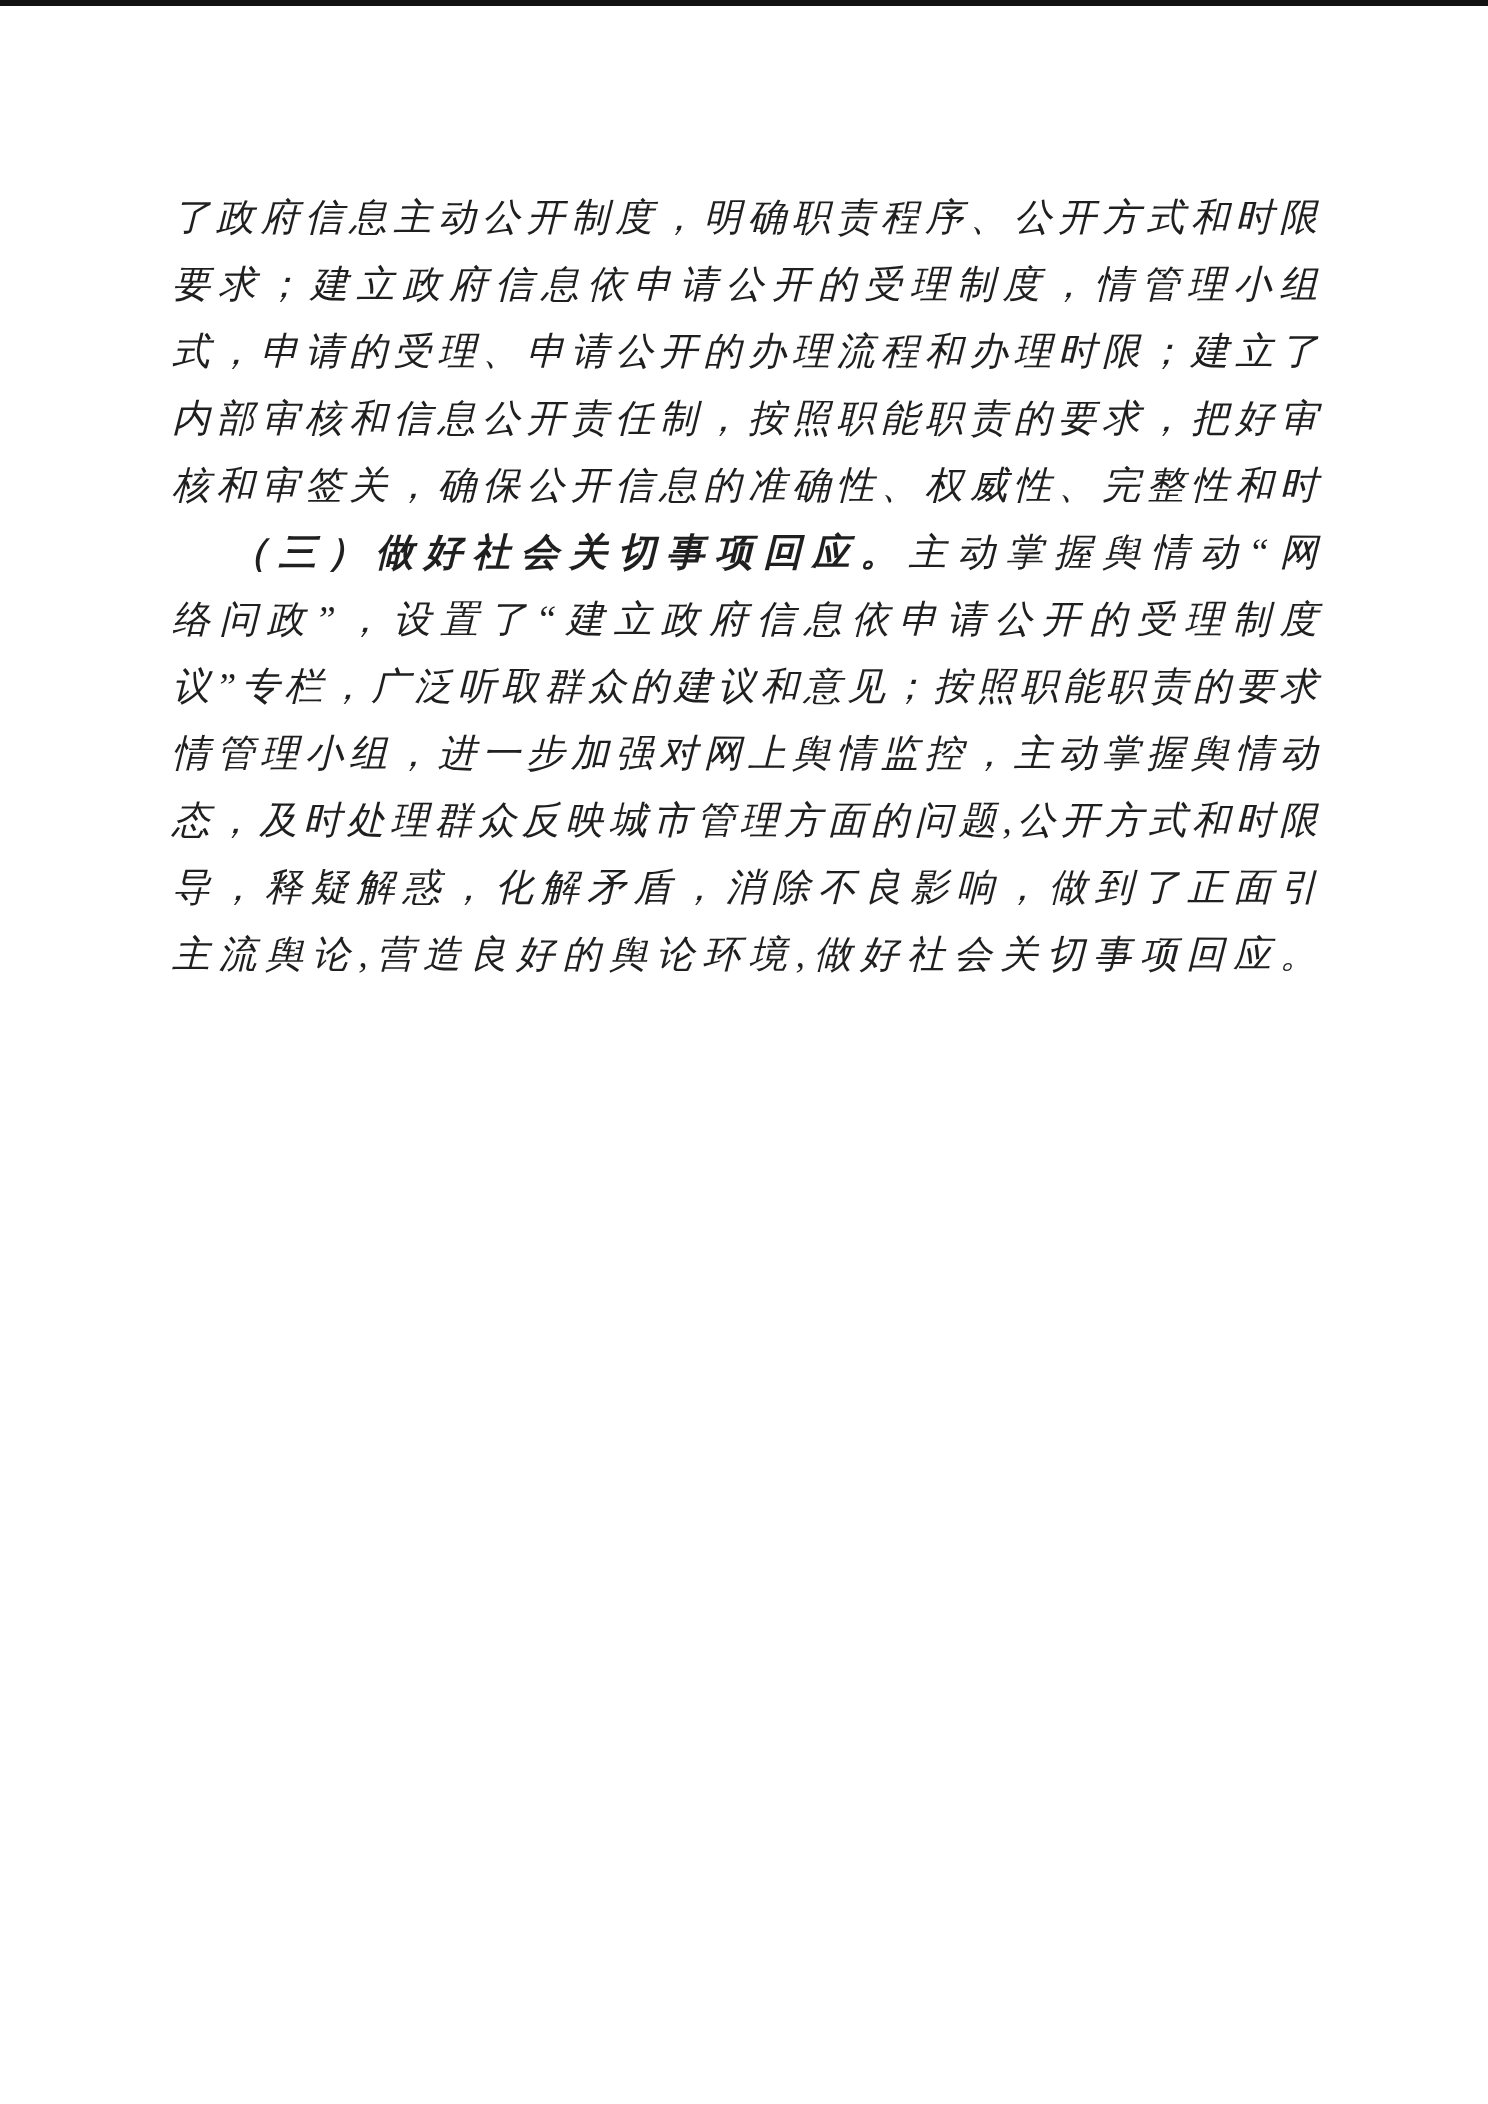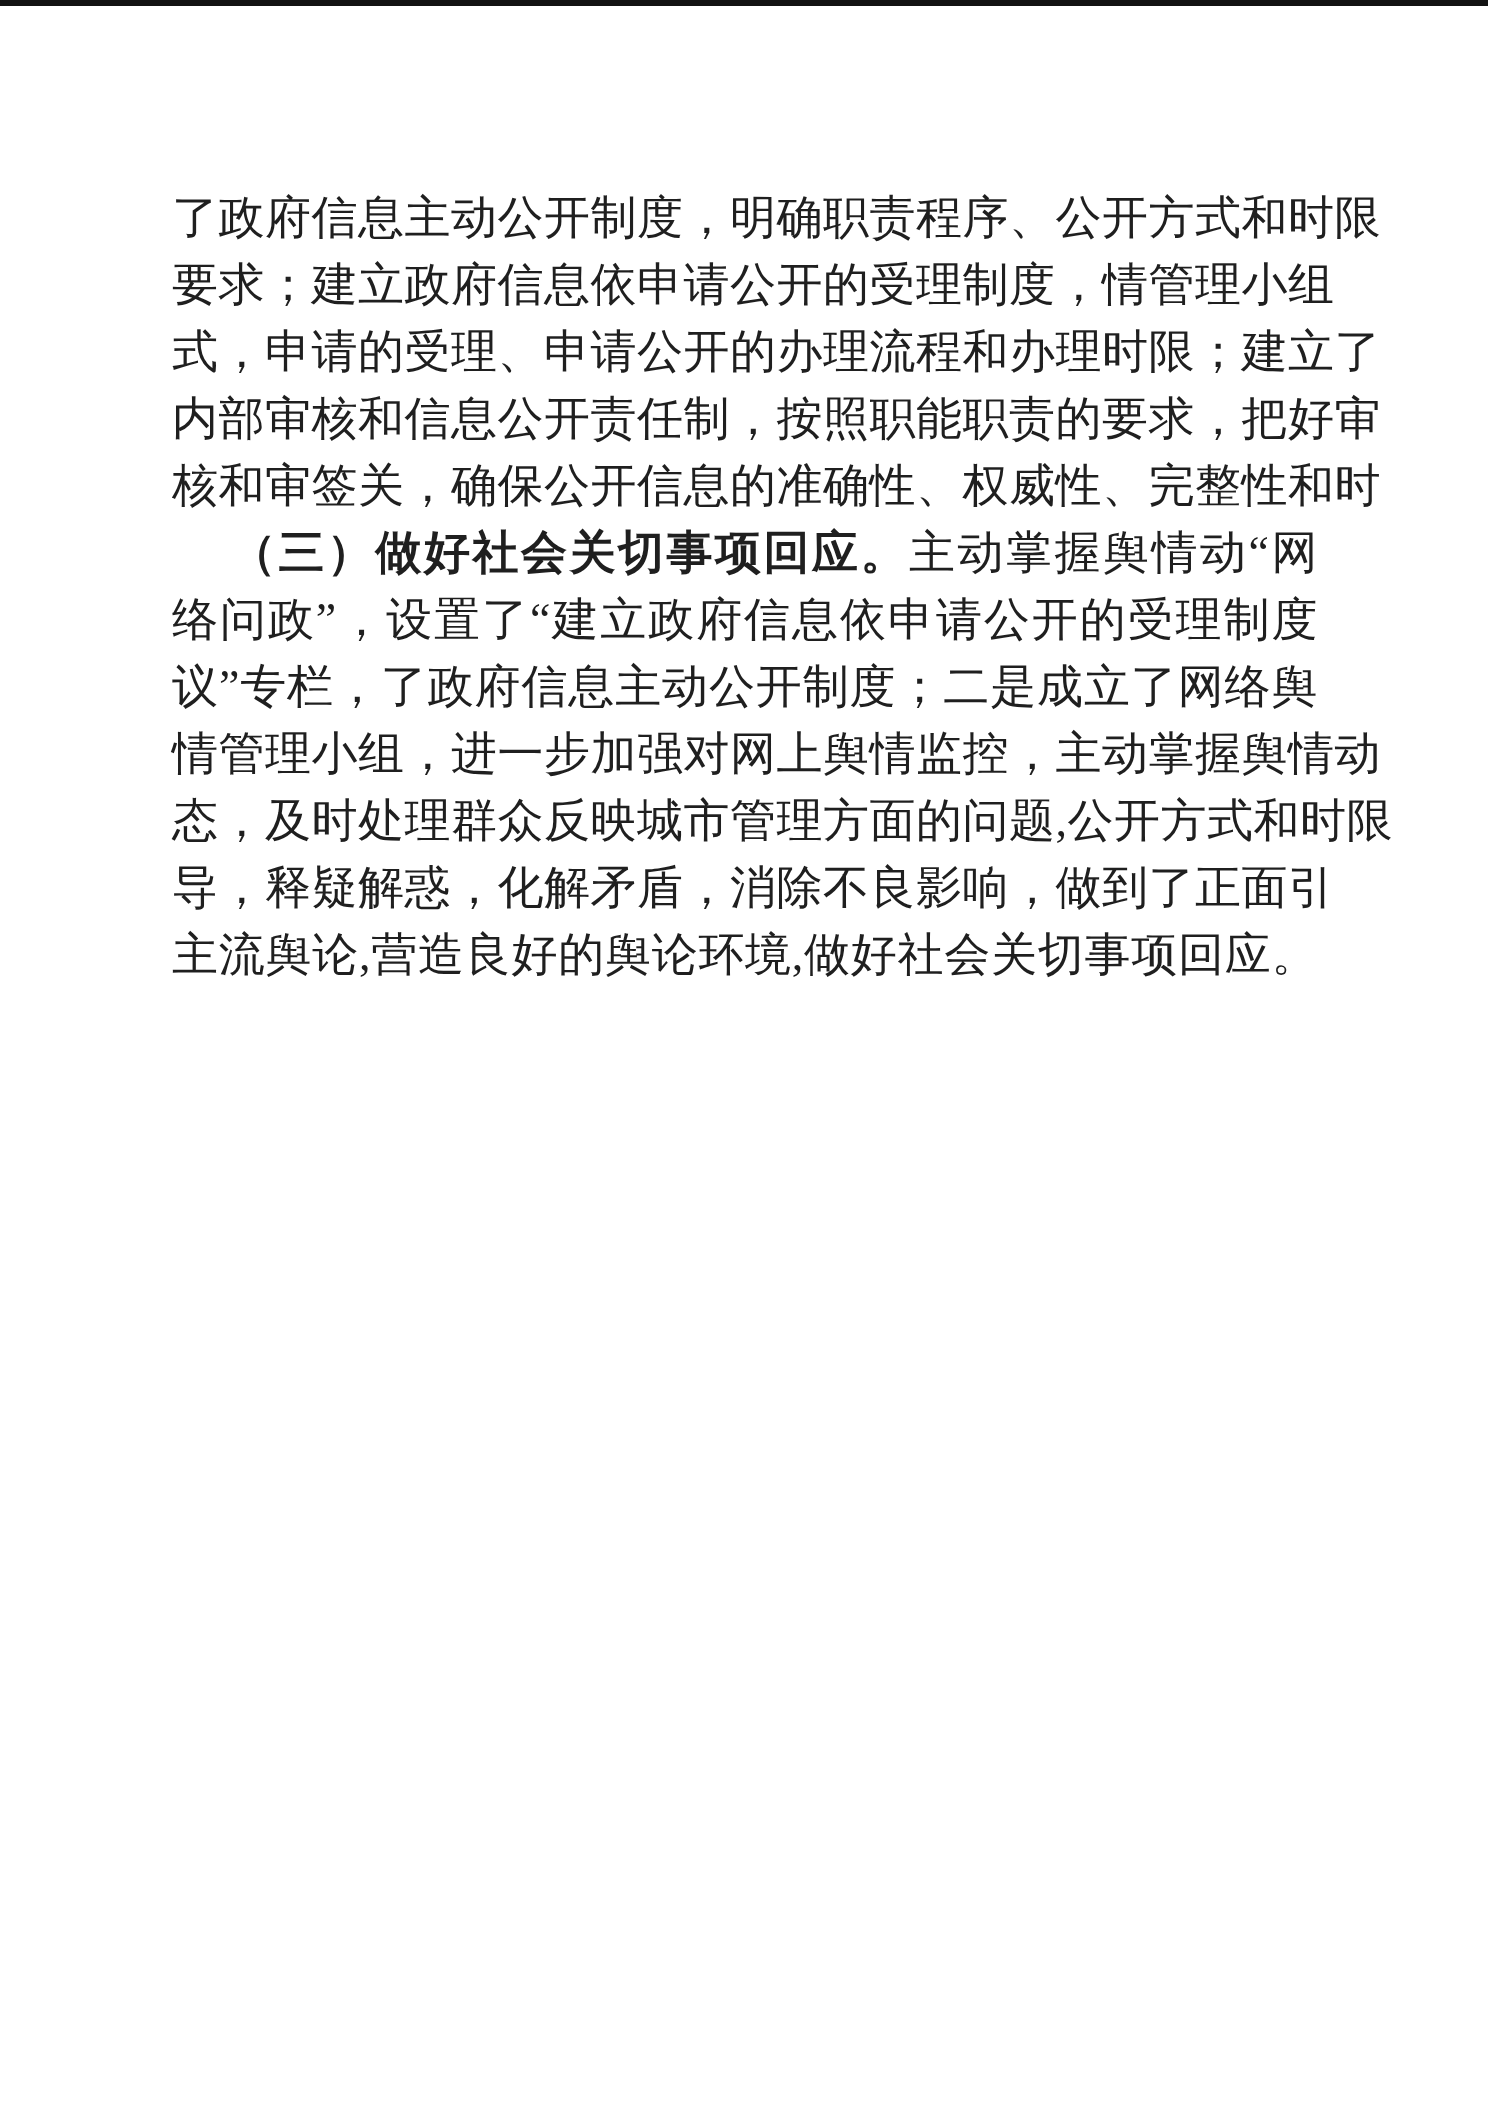--- a/index.html
+++ b/index.html
@@ -25,27 +25,28 @@
   }
   .text-block {
     position: absolute;
     left: 172px;
     top: 184px;
     width: 1146px;
   }
   .line {
     height: 67px;
     line-height: 67px;
-    font-size: 46px;
+    font-size: 38px;
     color: #1f1f1f;
     white-space: nowrap;
     text-align: justify;
     text-align-last: justify;
     text-justify: inter-character;
     letter-spacing: 0.5px;
+    font-style: italic;
   }
   .line.last-line {
     text-align-last: left;
   }
   .line.para-indent {
     padding-left: 58px;
     width: 1088px;
   }
   .heading-bold {
     font-weight: bold;
@@ -62,19 +63,19 @@
     <div class="line">了政府信息主动公开制度，明确职责程序、公开方式和时限</div>
     <div class="line">要求；建立政府信息依申请公开的受理制度，情管理小组</div>
     <div class="line">式，申请的受理、申请公开的办理流程和办理时限；建立了</div>
     <div class="line">内部审核和信息公开责任制，按照职能职责的要求，把好审</div>
     <div class="line">核和审签关，确保公开信息的准确性、权威性、完整性和时</div>
 
     <div class="line para-indent">
       <span class="heading-bold">（三）做好社会关切事项回应。</span><span>主动掌握舆情动“网</span>
     </div>
     <div class="line">络问政”，设置了“建立政府信息依申请公开的受理制度</div>
-    <div class="line">议”专栏，了政府信息主动公开制度；二是成立了网络舆</div>
+    <div class="line">议”专栏，广泛听取群众的建议和意见；按照职能职责的要求</div>
     <div class="line">情管理小组，进一步加强对网上舆情监控，主动掌握舆情动</div>
     <div class="line">态，及时处理群众反映城市管理方面的问题,公开方式和时限</div>
     <div class="line">导，释疑解惑，化解矛盾，消除不良影响，做到了正面引</div>
     <div class="line">主流舆论,营造良好的舆论环境,做好社会关切事项回应。</div>
   </div>
 </div>
 
 </body></html>

